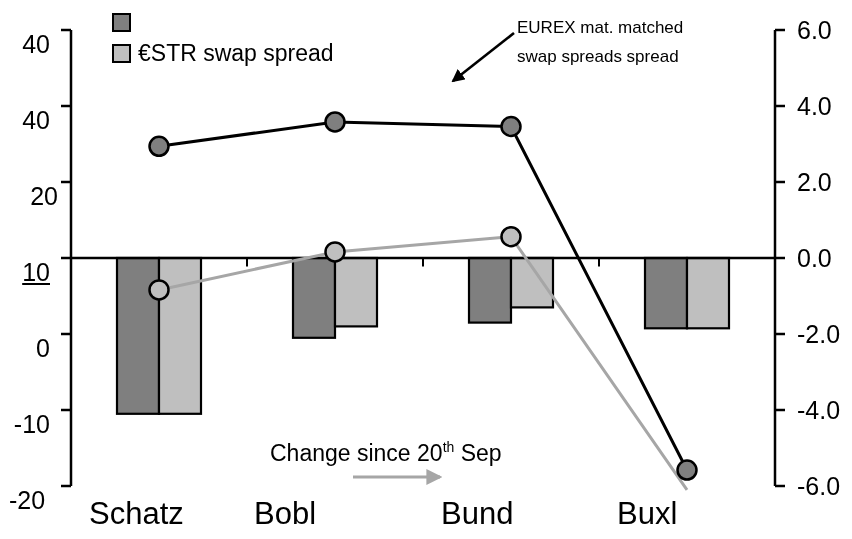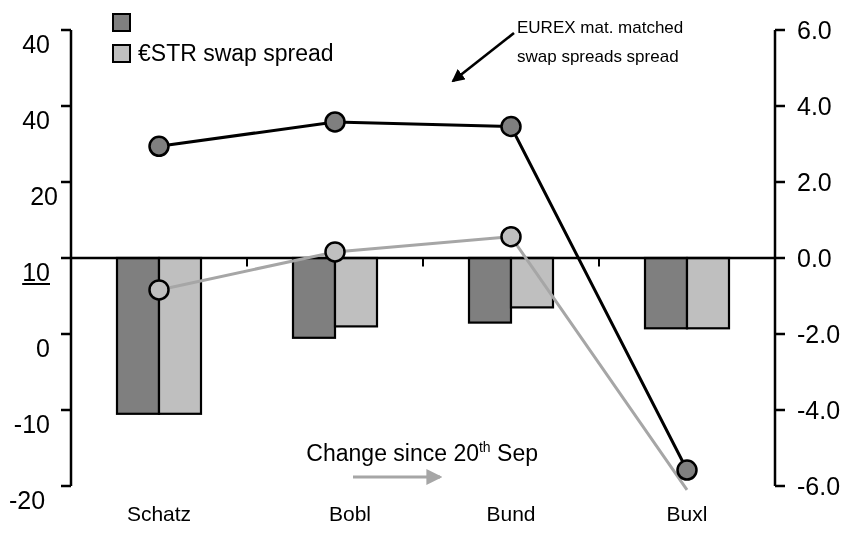--- a/index.html
+++ b/index.html
@@ -4,27 +4,27 @@
 <style>
   html,body{margin:0;padding:0;background:#fff;}
   #chart-root{
     position:relative;width:852px;height:539px;background:#fff;overflow:hidden;
     font-family:"Liberation Sans","DejaVu Sans",sans-serif;color:#000;
   }
   #chart-svg{position:absolute;left:0;top:0;}
   .tick-label{position:absolute;font-size:25px;height:30px;line-height:30px;white-space:nowrap;}
   .tick-label.left{left:4px;width:46px;text-align:right;margin-top:14px;}
   .tick-label.right{left:797px;width:60px;text-align:left;}
-  .cat-label{position:absolute;top:499px;width:140px;text-align:center;font-size:21px;line-height:30px;}
+  .cat-label{position:absolute;top:499px;width:140px;text-align:left;font-size:31px;line-height:30px;}
   .legend{position:absolute;left:112px;top:7px;display:flex;flex-direction:column;}
   .legend-row{display:flex;align-items:center;height:31px;gap:7px;}
   .legend-swatch{width:15px;height:15px;border:2px solid #000;flex:0 0 auto;}
   .legend-text{font-size:23px;line-height:31px;white-space:nowrap;}
   .curve-annotation{position:absolute;left:517px;top:13px;font-size:17px;line-height:29px;white-space:nowrap;}
-  .change-annotation{position:absolute;left:270px;top:433px;width:268px;text-align:right;font-size:23px;line-height:28px;white-space:nowrap;}
+  .change-annotation{position:absolute;left:270px;top:433px;width:268px;text-align:left;font-size:23px;line-height:28px;white-space:nowrap;}
   .change-annotation sup{font-size:14px;}
 </style>
 </head>
 <body>
 
 <div id="chart-root">
   <svg id="chart-svg" width="852" height="539">
       <defs>
         <marker id="ah-black" viewBox="0 0 10 10" refX="8.5" refY="5" markerWidth="13" markerHeight="13" orient="auto" markerUnits="userSpaceOnUse">
           <path d="M0,0 L10,5 L0,10 z" fill="#000000"></path>
@@ -98,16 +98,16 @@
     <div class="tick-label left" style="top: 395px;">-10</div>
     <div class="tick-label left" style="top: 471px; text-align: center;">-20</div>
     <div class="tick-label right" style="top: 15px;">6.0</div>
     <div class="tick-label right" style="top: 91px;">4.0</div>
     <div class="tick-label right" style="top: 167px;">2.0</div>
     <div class="tick-label right" style="top: 243px;">0.0</div>
     <div class="tick-label right" style="top: 319px;">-2.0</div>
     <div class="tick-label right" style="top: 395px;">-4.0</div>
     <div class="tick-label right" style="top: 471px;">-6.0</div>
     <div class="cat-label" style="left: 89px;">Schatz</div>
-    <div class="cat-label" style="left: 280px;">Bobl</div>
+    <div class="cat-label" style="left: 254px;">Bobl</div>
     <div class="cat-label" style="left: 441px;">Bund</div>
     <div class="cat-label" style="left: 617px;">Buxl</div>
   </div>
 
 </body></html>

